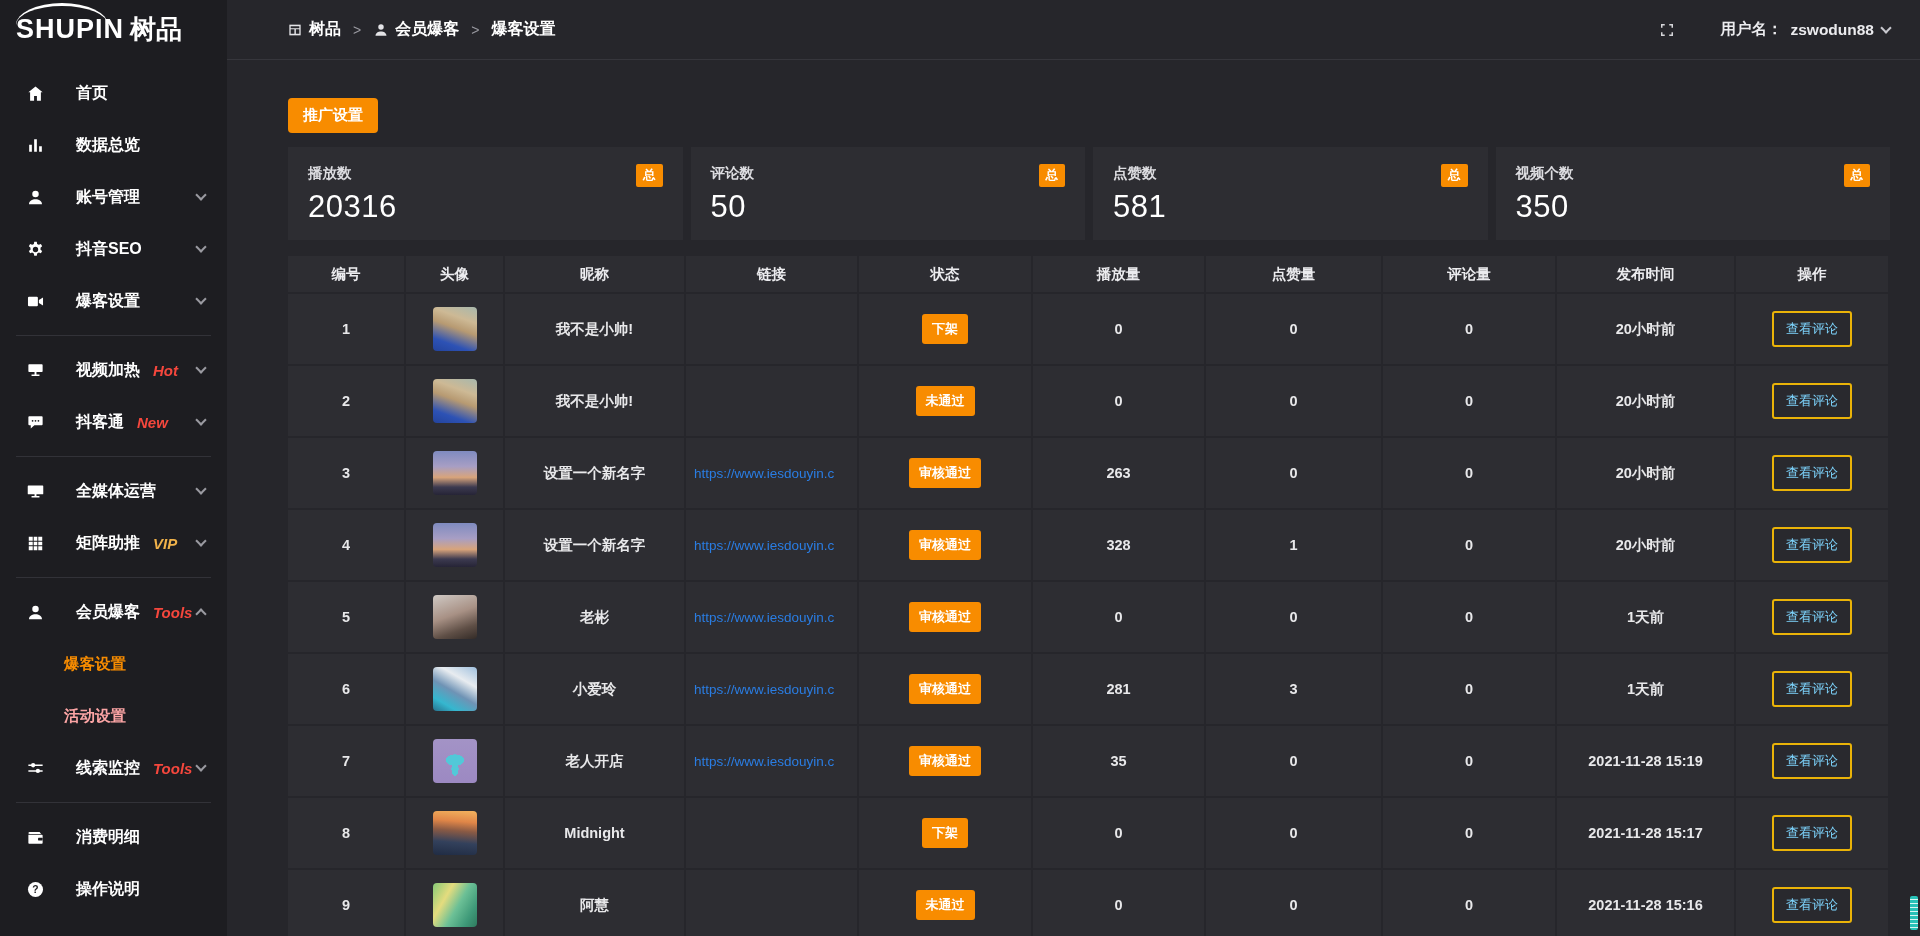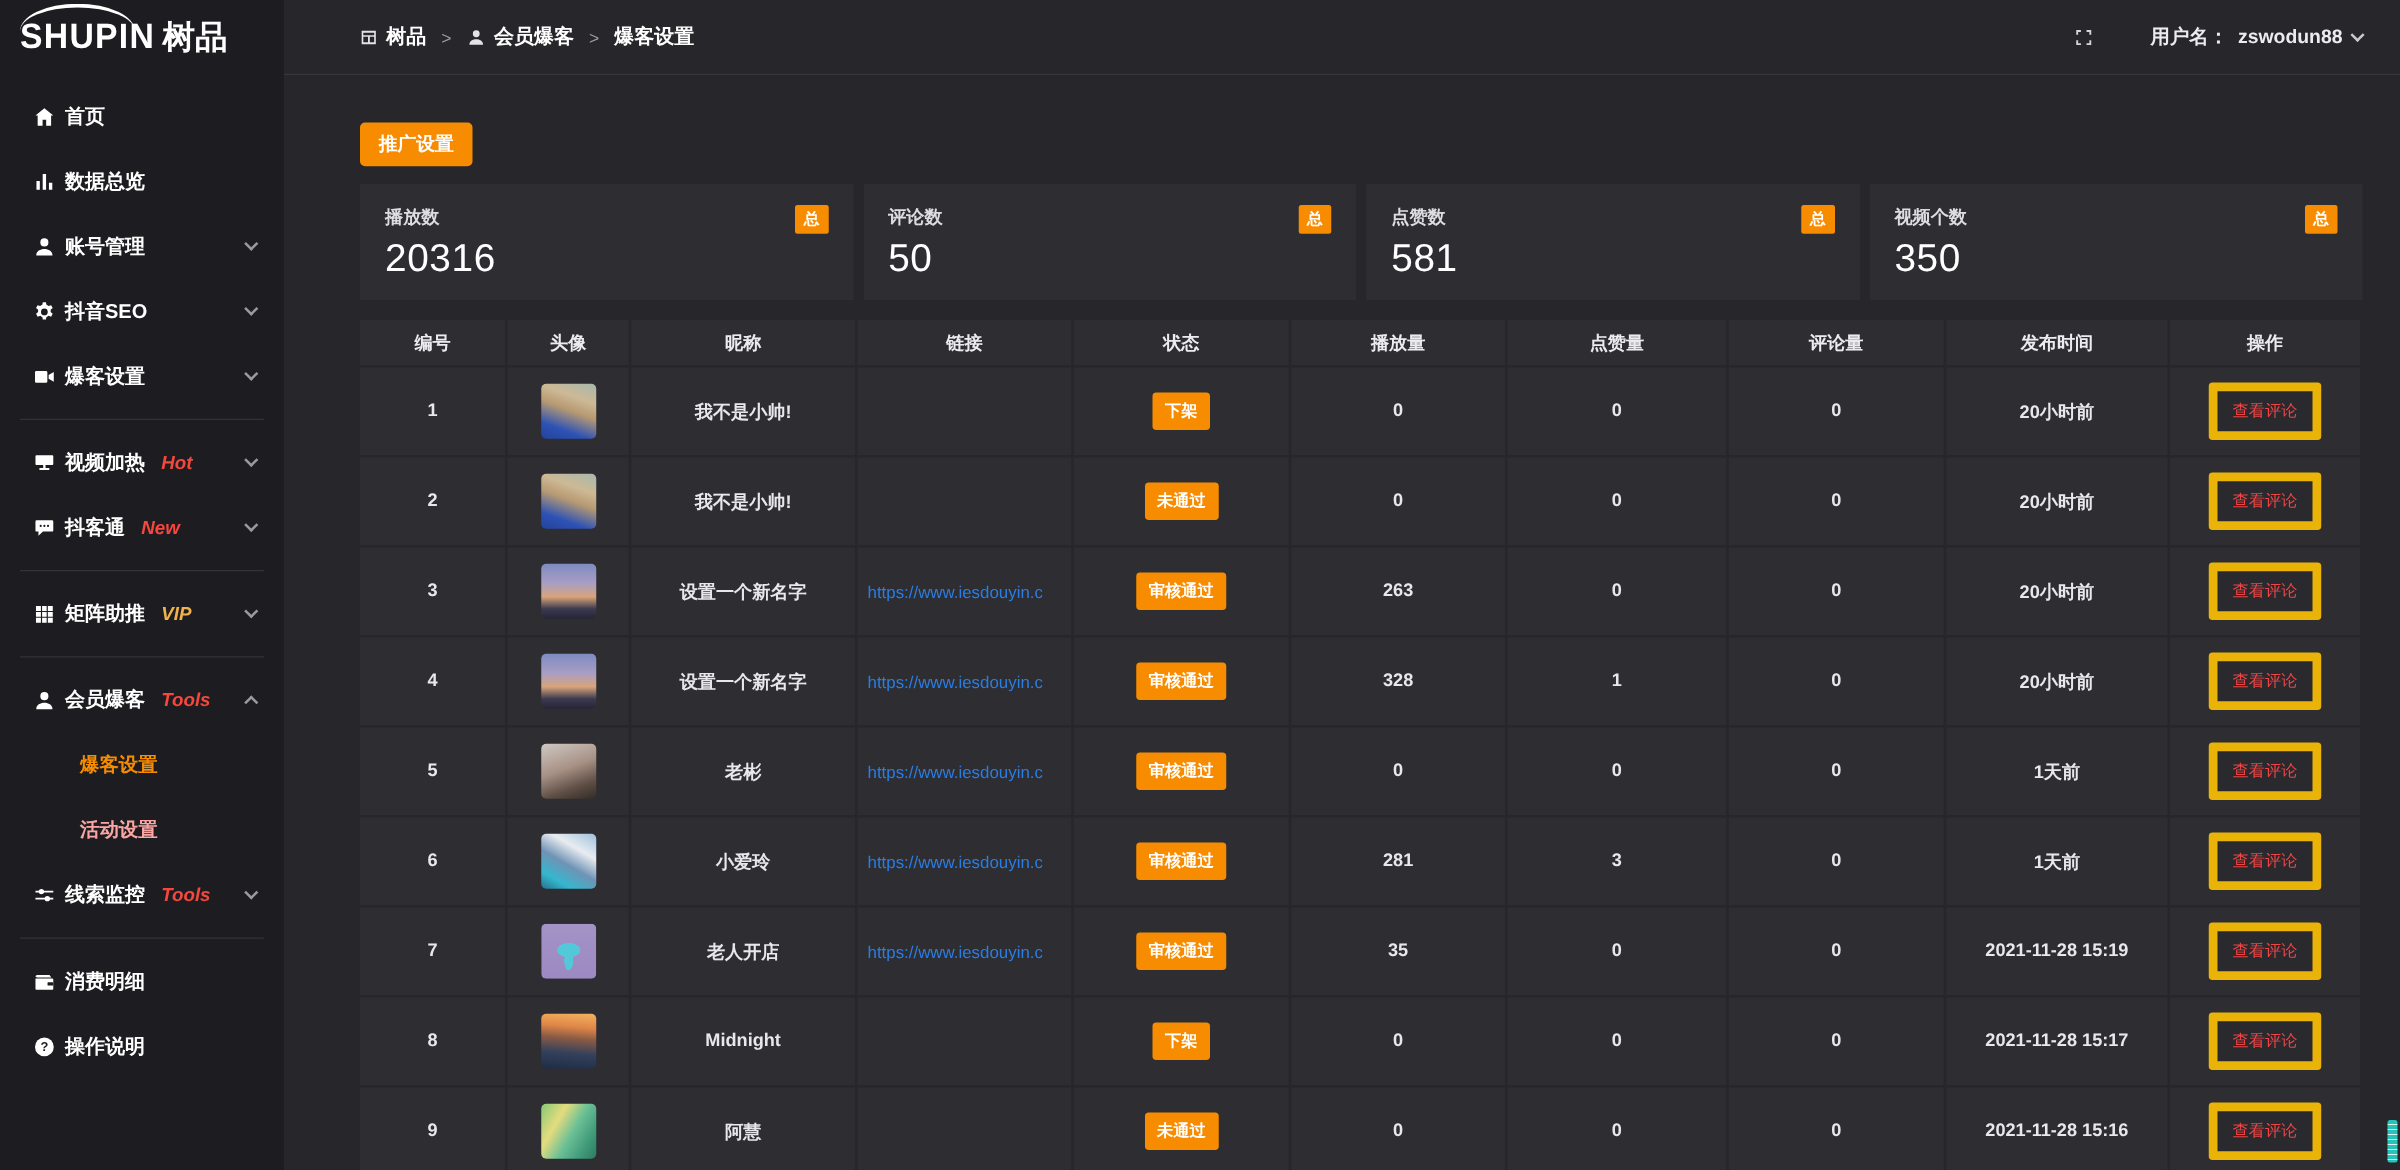--- a/index.html
+++ b/index.html
@@ -10,21 +10,21 @@
   .sidebar { position:absolute; left:0; top:0; bottom:0; width:227px; background:#1d1d21; z-index:5; }
   .logo { height:59px; display:flex; align-items:center; padding-left:16px; position:relative; cursor:pointer; }
   .logo-arc { position:absolute; top:3px; left:16px; width:92px; height:22px;
     border-top:3px solid #fff; border-radius:50% 50% 0 0 / 100% 100% 0 0; }
   .logo-en { color:#fff; font-weight:900; font-size:27px; letter-spacing:1px; transform:scaleY(1.04); }
   .logo-cn { color:#fff; font-weight:800; font-size:26px; margin-left:6px; }
   .nav { padding-top:8px; }
   .nav-item { height:52px; display:flex; align-items:center; padding-left:26px; cursor:pointer; color:#fff; }
   .ic { display:inline-flex; width:19px; height:19px; align-items:center; justify-content:center; flex:0 0 auto; }
   .ic svg { width:100%; height:100%; fill:#fff; }
-  .nav-label { font-size:16px; font-weight:600; margin-left:7px; white-space:nowrap; }
+  .nav-label { font-size:16px; font-weight:600; margin-left:31px; white-space:nowrap; }
   .nav-badge { margin-left:13px; font-style:italic; font-weight:800; font-size:15px; }
   .nav-badge.red { color:#f5473d; }
   .nav-badge.gold { color:#f0b24a; }
   .chev { width:8px; height:8px; border-right:2px solid #9a9aa1; border-bottom:2px solid #9a9aa1;
     display:inline-block; flex:0 0 auto; }
   .chev.down { transform:rotate(45deg); margin-top:-4px; }
   .chev.up { transform:rotate(-135deg); margin-top:4px; }
   .nav-item .chev { margin-left:auto; margin-right:22px; }
   .nav-sub { height:52px; display:flex; align-items:center; padding-left:64px; font-size:15.5px;
     font-weight:600; color:#fca5a5; cursor:pointer; }
@@ -67,21 +67,21 @@
   .th { background:#2d2d32; display:flex; align-items:center; justify-content:center;
     color:#ececef; font-size:14.5px; font-weight:700; }
   .td { background:#2d2d32; display:flex; align-items:center; justify-content:center;
     color:#e8e8ea; font-size:14.5px; font-weight:700; overflow:hidden; }
   .td.link-cell { justify-content:flex-start; padding:0 2px 0 8px; }
   .td .link { color:#2a7de3; font-size:13.5px; font-weight:400; white-space:nowrap;
     overflow:hidden; cursor:pointer; }
   .avatar { width:44px; height:44px; border-radius:4px; }
   .status-btn { background:#f88c00; color:#fff; font-size:13px; font-weight:600;
     padding:6px 10px; border-radius:3px; white-space:nowrap;text-align:center; }
-  .action-btn { background:#29292e; border:7px solid #eab308; color:#ef4444; font-size:13px;
+  .action-btn { background:#29292e; border:2px solid #eab308; color:#7dd3fc; font-size:13px;
     padding:7px 12px; border-radius:3px; cursor:pointer; font-family:inherit; white-space:nowrap; }
 
   
   .av1 { background:linear-gradient(200deg,#a8b8ad 0%,#cdb995 28%,#b79a72 48%,#2d52b5 78%,#23439c 100%); }
   .av3 { background:linear-gradient(180deg,#7f8bc0 0%,#a79ec4 35%,#d8a47b 60%,#3c3a50 82%,#262436 100%); }
   .av5 { background:linear-gradient(160deg,#cfc9c4 0%,#a89185 45%,#5f4f46 75%,#332b27 100%); }
   .av6 { background:linear-gradient(210deg,#9fc0de 0%,#e8ecf0 30%,#6f93b5 55%,#35b7cf 80%,#27718d 100%); }
   .av7 { background:
       radial-gradient(ellipse 13px 8px at 50% 48%, #52c8d8 0 70%, transparent 72%),
       radial-gradient(ellipse 5px 10px at 50% 68%, #52c8d8 0 70%, transparent 72%),
@@ -163,20 +163,29 @@
             <circle cx="8.3" cy="9.8" r="1.1" fill="#1d1d21"></circle>
             <circle cx="12" cy="9.8" r="1.1" fill="#1d1d21"></circle>
             <circle cx="15.7" cy="9.8" r="1.1" fill="#1d1d21"></circle>
           </svg>
         </span>
         <span class="nav-label">抖客通</span>
         <span class="nav-badge red">New</span>
         <span class="chev down"></span>
       </div>
       <div class="nav-divider"></div>
+      <div class="nav-item">
+        <span class="ic">
+          <svg viewBox="0 0 24 24">
+            <path d="M3 4.5h18a.8.8 0 0 1 .8.8v9.4a.8.8 0 0 1-.8.8H13.2v2.3H17v1.7H7v-1.7h3.8v-2.3H3a.8.8 0 0 1-.8-.8V5.3a.8.8 0 0 1 .8-.8z"></path>
+          </svg>
+        </span>
+        <span class="nav-label">全媒体运营</span>
+        <span class="chev down"></span>
+      </div>
       <div class="nav-item">
         <span class="ic">
           <svg viewBox="0 0 24 24">
             <path d="M3.5 3.5h5v5h-5zM9.7 3.5h4.6v5H9.7zM15.5 3.5h5v5h-5zM3.5 9.7h5v4.6h-5zM9.7 9.7h4.6v4.6H9.7zM15.5 9.7h5v4.6h-5zM3.5 15.5h5v5h-5zM9.7 15.5h4.6v5H9.7zM15.5 15.5h5v5h-5z"></path>
           </svg>
         </span>
         <span class="nav-label">矩阵助推</span>
         <span class="nav-badge gold">VIP</span>
         <span class="chev down"></span>
       </div>

